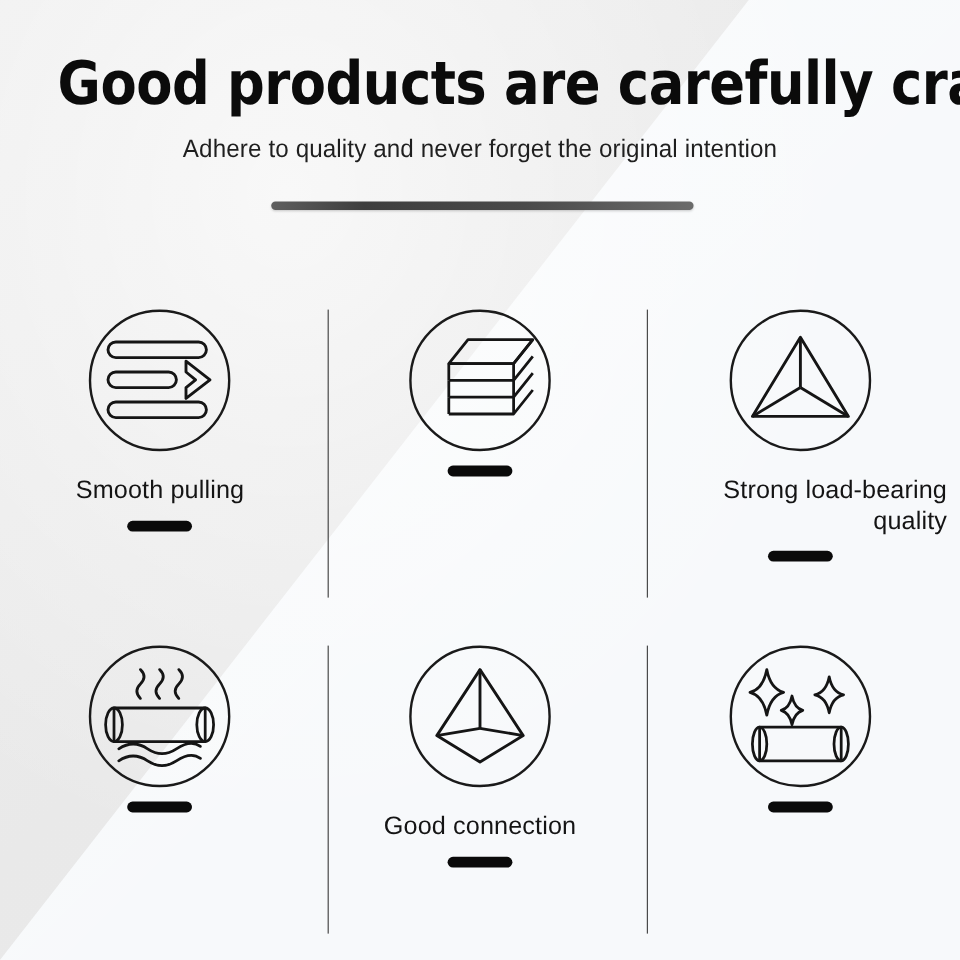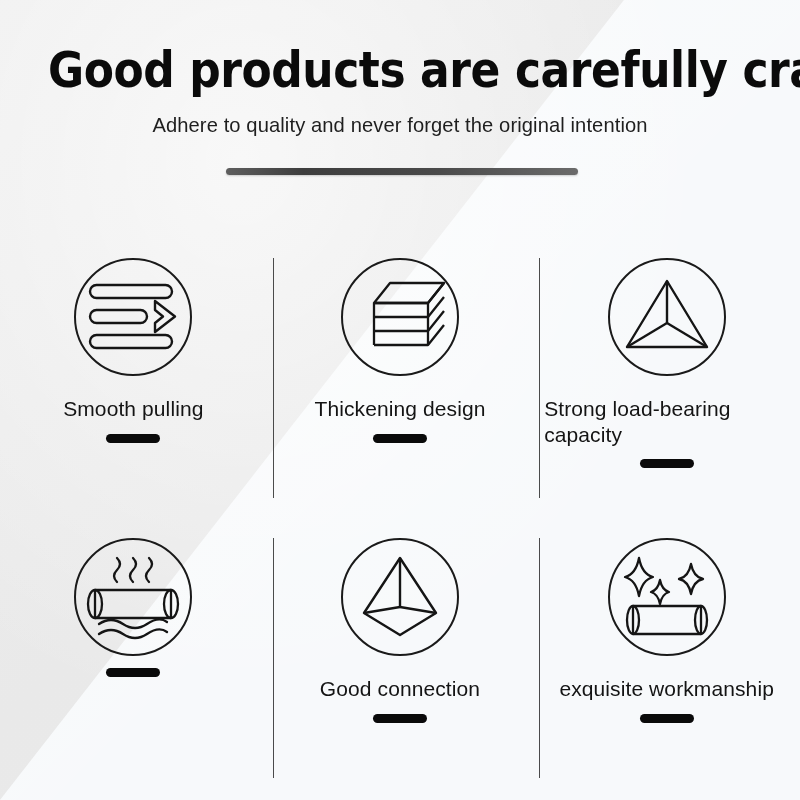--- a/index.html
+++ b/index.html
@@ -121,21 +121,21 @@
     align-items: center;
     justify-content: center;
     background: transparent;
   }
   .icon-circle svg { display: block; }
 
   .label {
     margin-top: 20px;
     font-size: 21px;
     color: #141414;
-    text-align: left;
+    text-align: right;
     line-height: 1.22;
     letter-spacing: 0.1px;
     max-width: 245px;
   }
   .underline {
     margin-top: 12px;
     width: 54px;
     height: 9px;
     border-radius: 5px;
     background: #0a0a0a;
@@ -183,36 +183,35 @@
             <path d="M22 40 L76 40 L92 20"></path>
             <path d="M22 40 L22 26"></path>
             <path d="M22 54 L76 54 L92 34"></path>
             <path d="M22 54 L22 40"></path>
             <path d="M22 68 L76 68 L92 48"></path>
             <path d="M22 68 L22 54"></path>
             <path d="M76 40 L76 26 M76 54 L76 40 M76 68 L76 54"></path>
           </g>
         </svg>
       </div>
-      <div class="label">Thickening design</div>
       <div class="underline"></div>
     </div>
 
     <div class="cell div-left">
       <div class="icon-circle">
         <svg width="88" height="80" viewBox="0 0 88 80">
           <g fill="none" stroke="#151515" stroke-width="2.4" stroke-linejoin="round">
             <path d="M44 4 L84 70 L4 70 Z"></path>
             <path d="M44 4 L44 46"></path>
             <path d="M44 46 L4 70"></path>
             <path d="M44 46 L84 70"></path>
           </g>
         </svg>
       </div>
-      <div class="label">Strong load-bearing capacity</div>
+      <div class="label">Strong load-bearing quality</div>
       <div class="underline"></div>
     </div>
 
     <div class="cell">
       <div class="icon-circle">
         <svg width="96" height="86" viewBox="0 0 96 86">
           <g fill="none" stroke="#151515" stroke-width="2.3" stroke-linecap="round" stroke-linejoin="round">
             <path d="M32 4 q6 6 0 12 q-6 6 0 12"></path>
             <path d="M48 4 q6 6 0 12 q-6 6 0 12"></path>
             <path d="M64 4 q6 6 0 12 q-6 6 0 12"></path>
@@ -248,18 +247,17 @@
           <g fill="none" stroke="#151515" stroke-width="2.3" stroke-linecap="round" stroke-linejoin="round">
             <path d="M20 4 q3 16 14 19 q-11 3 -14 19 q-3 -16 -14 -19 q11 -3 14 -19 Z"></path>
             <path d="M41 26 q2 10 9 12 q-7 2 -9 12 q-2 -10 -9 -12 q7 -2 9 -12 Z"></path>
             <path d="M72 10 q2.5 13 12 15 q-9.5 2 -12 15 q-2.5 -13 -12 -15 q9.5 -2 12 -15 Z"></path>
             <rect x="14" y="52" width="68" height="28"></rect>
             <ellipse cx="14" cy="66" rx="6" ry="14"></ellipse>
             <ellipse cx="82" cy="66" rx="6" ry="14"></ellipse>
           </g>
         </svg>
       </div>
-      <div class="label">exquisite workmanship</div>
       <div class="underline"></div>
     </div>
 
   </div>
 </div>
 
 </body></html>

